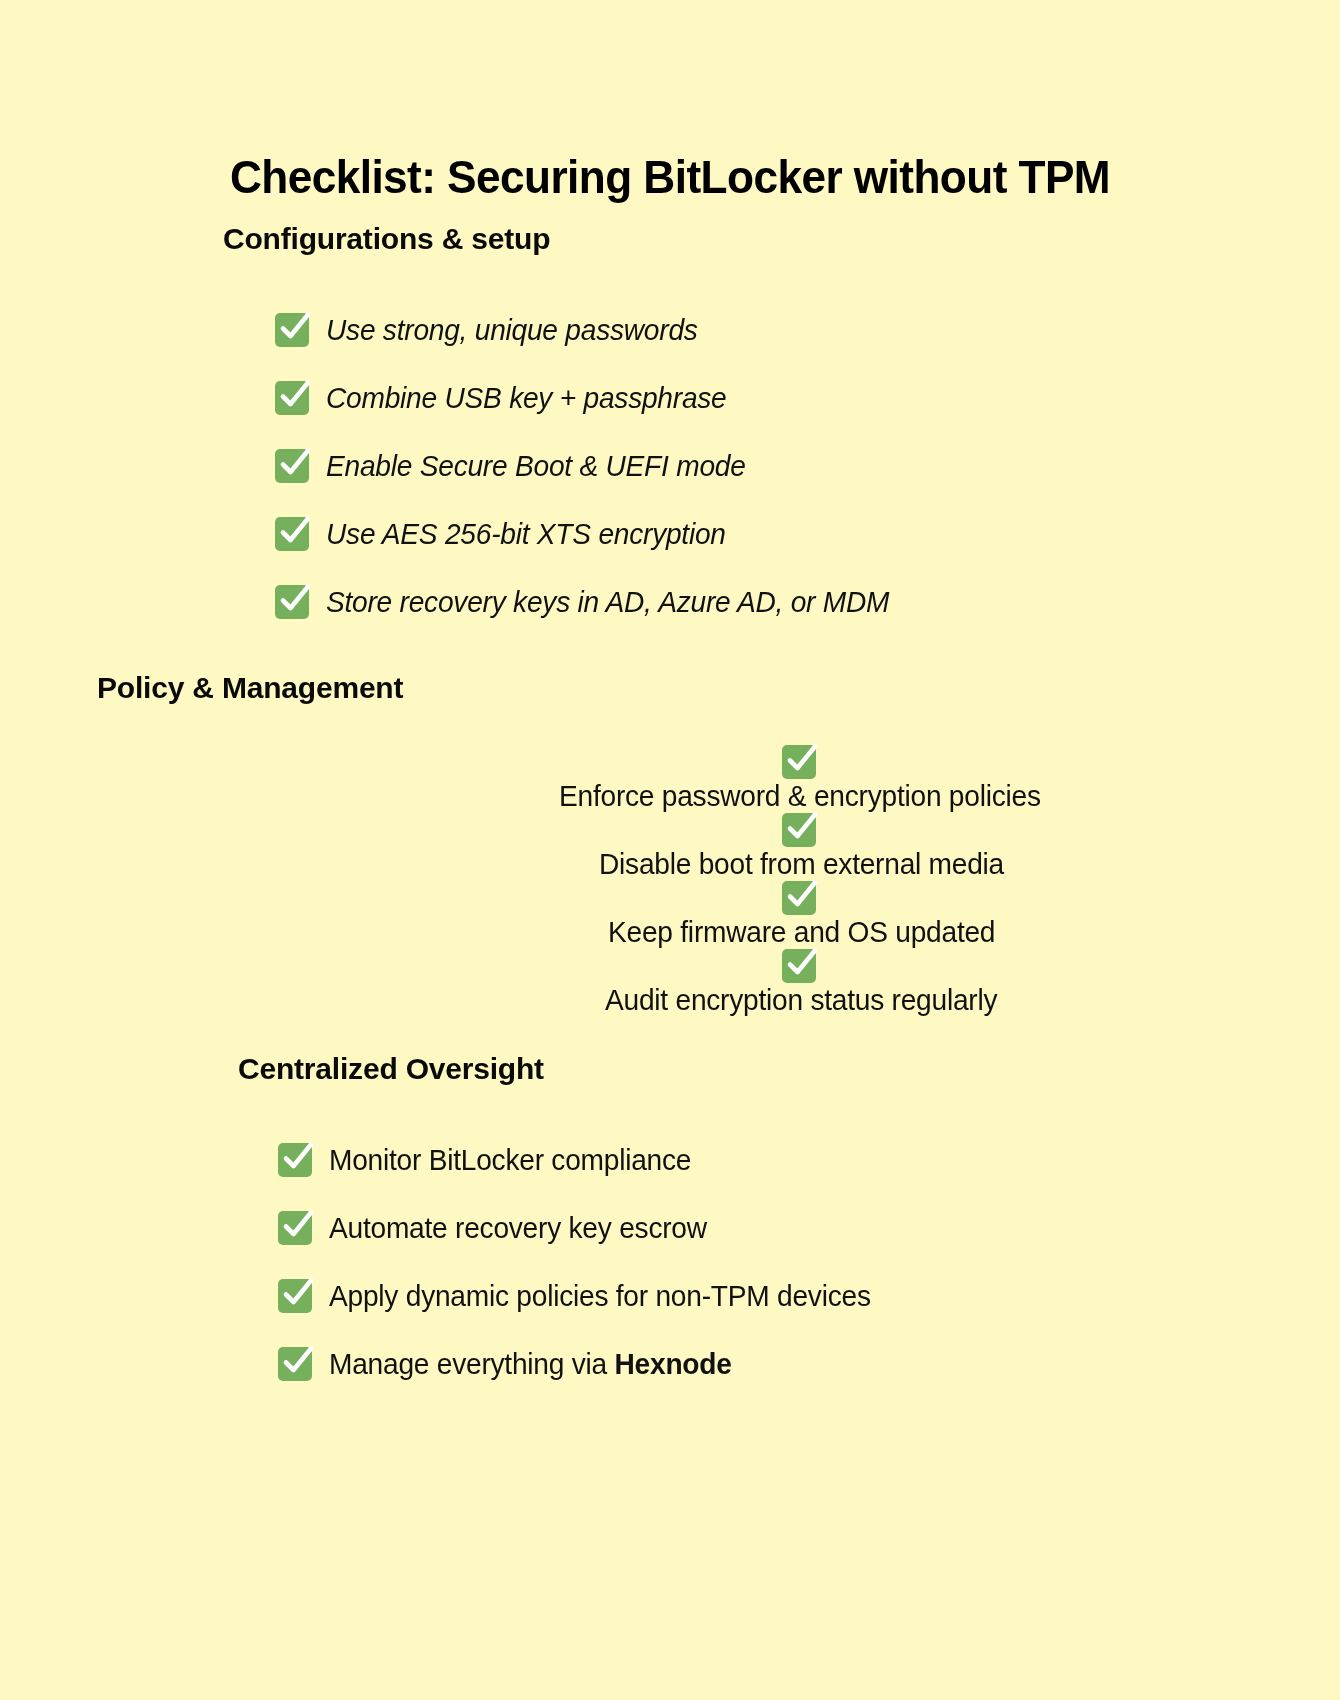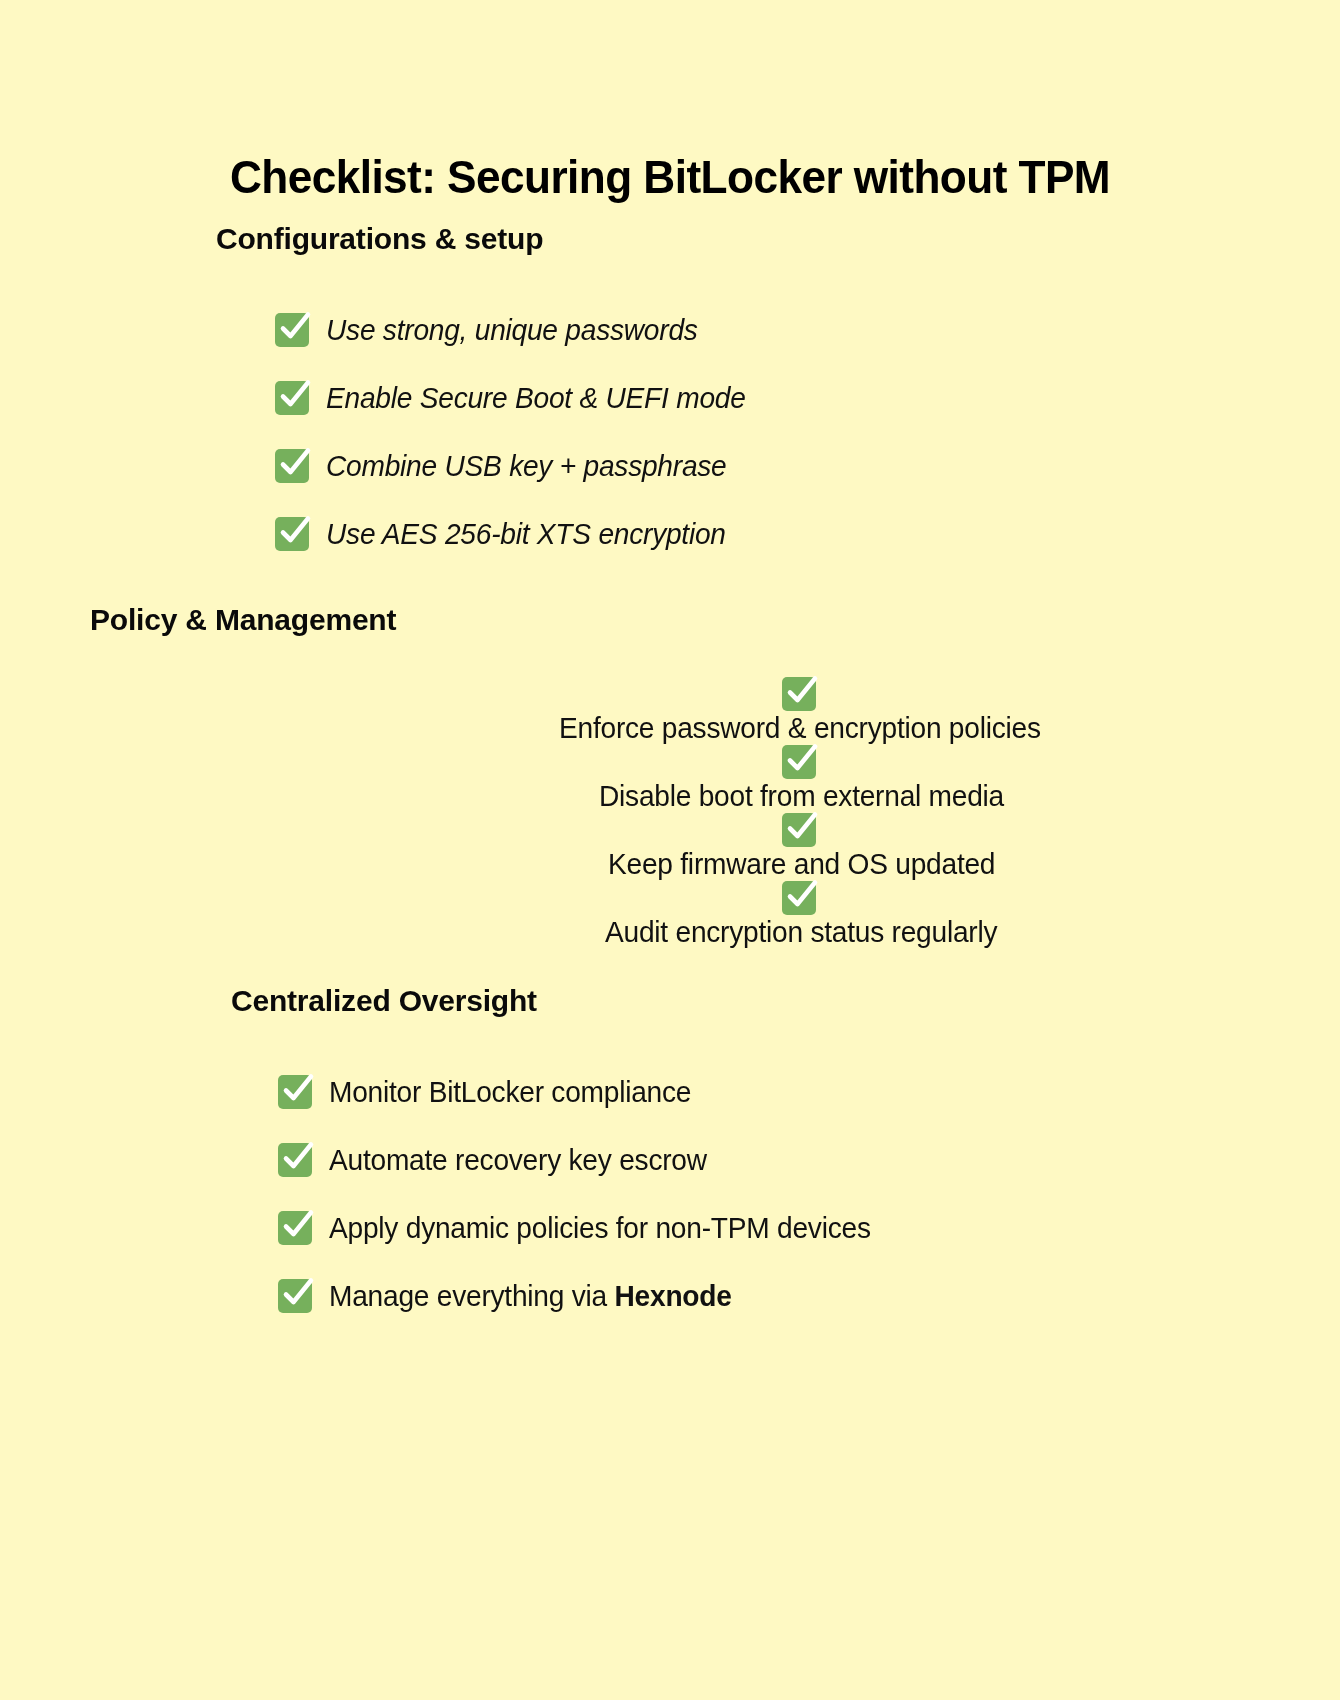--- a/index.html
+++ b/index.html
@@ -52,20 +52,21 @@
   }
 
   .section-heading {
     font-family: "Liberation Sans", sans-serif;
     font-weight: bold;
     font-size: 30px;
     color: #0a0a0a;
     letter-spacing: -0.2px;
     line-height: 1.1;
     white-space: nowrap;
+    margin-left: 7px;
   }
 
   .sec-1 .section-heading { padding-left: 216px; }
   .sec-2 .section-heading { padding-left: 90px; }
   .sec-3 .section-heading { padding-left: 231px; }
 
   .items {
     list-style: none;
     margin: 0;
     padding: 0;
@@ -145,37 +146,45 @@
               </svg>
             </span>
             <span class="item-label">Use strong, unique passwords</span>
           </li>
           <li class="item">
             <span class="checkbox">
               <svg viewBox="0 0 40 40" aria-hidden="true">
                 <path d="M9 20.5 L16.5 28 L34 6.5" fill="none" stroke="#ffffff" stroke-width="4.6" stroke-linecap="round" stroke-linejoin="round"></path>
               </svg>
             </span>
+            <span class="item-label">Combine USB key + passphrase</span>
+          </li>
+          <li class="item">
+            <span class="checkbox">
+              <svg viewBox="0 0 40 40" aria-hidden="true">
+                <path d="M9 20.5 L16.5 28 L34 6.5" fill="none" stroke="#ffffff" stroke-width="4.6" stroke-linecap="round" stroke-linejoin="round"></path>
+              </svg>
+            </span>
             <span class="item-label">Enable Secure Boot &amp; UEFI mode</span>
           </li>
           <li class="item">
             <span class="checkbox">
               <svg viewBox="0 0 40 40" aria-hidden="true">
                 <path d="M9 20.5 L16.5 28 L34 6.5" fill="none" stroke="#ffffff" stroke-width="4.6" stroke-linecap="round" stroke-linejoin="round"></path>
               </svg>
             </span>
-            <span class="item-label">Combine USB key + passphrase</span>
-          </li>
-          <li class="item">
-            <span class="checkbox">
-              <svg viewBox="0 0 40 40" aria-hidden="true">
-                <path d="M9 20.5 L16.5 28 L34 6.5" fill="none" stroke="#ffffff" stroke-width="4.6" stroke-linecap="round" stroke-linejoin="round"></path>
-              </svg>
-            </span>
             <span class="item-label">Use AES 256-bit XTS encryption</span>
+          </li>
+          <li class="item">
+            <span class="checkbox">
+              <svg viewBox="0 0 40 40" aria-hidden="true">
+                <path d="M9 20.5 L16.5 28 L34 6.5" fill="none" stroke="#ffffff" stroke-width="4.6" stroke-linecap="round" stroke-linejoin="round"></path>
+              </svg>
+            </span>
+            <span class="item-label">Store recovery keys in AD, Azure AD, or MDM</span>
           </li>
         </ul>
       </div>
       <div class="section sec-2">
         <div class="section-heading">Policy &amp; Management</div>
         <ul class="items">
           <li class="item">
             <span class="checkbox">
               <svg viewBox="0 0 40 40" aria-hidden="true">
                 <path d="M9 20.5 L16.5 28 L34 6.5" fill="none" stroke="#ffffff" stroke-width="4.6" stroke-linecap="round" stroke-linejoin="round"></path>

